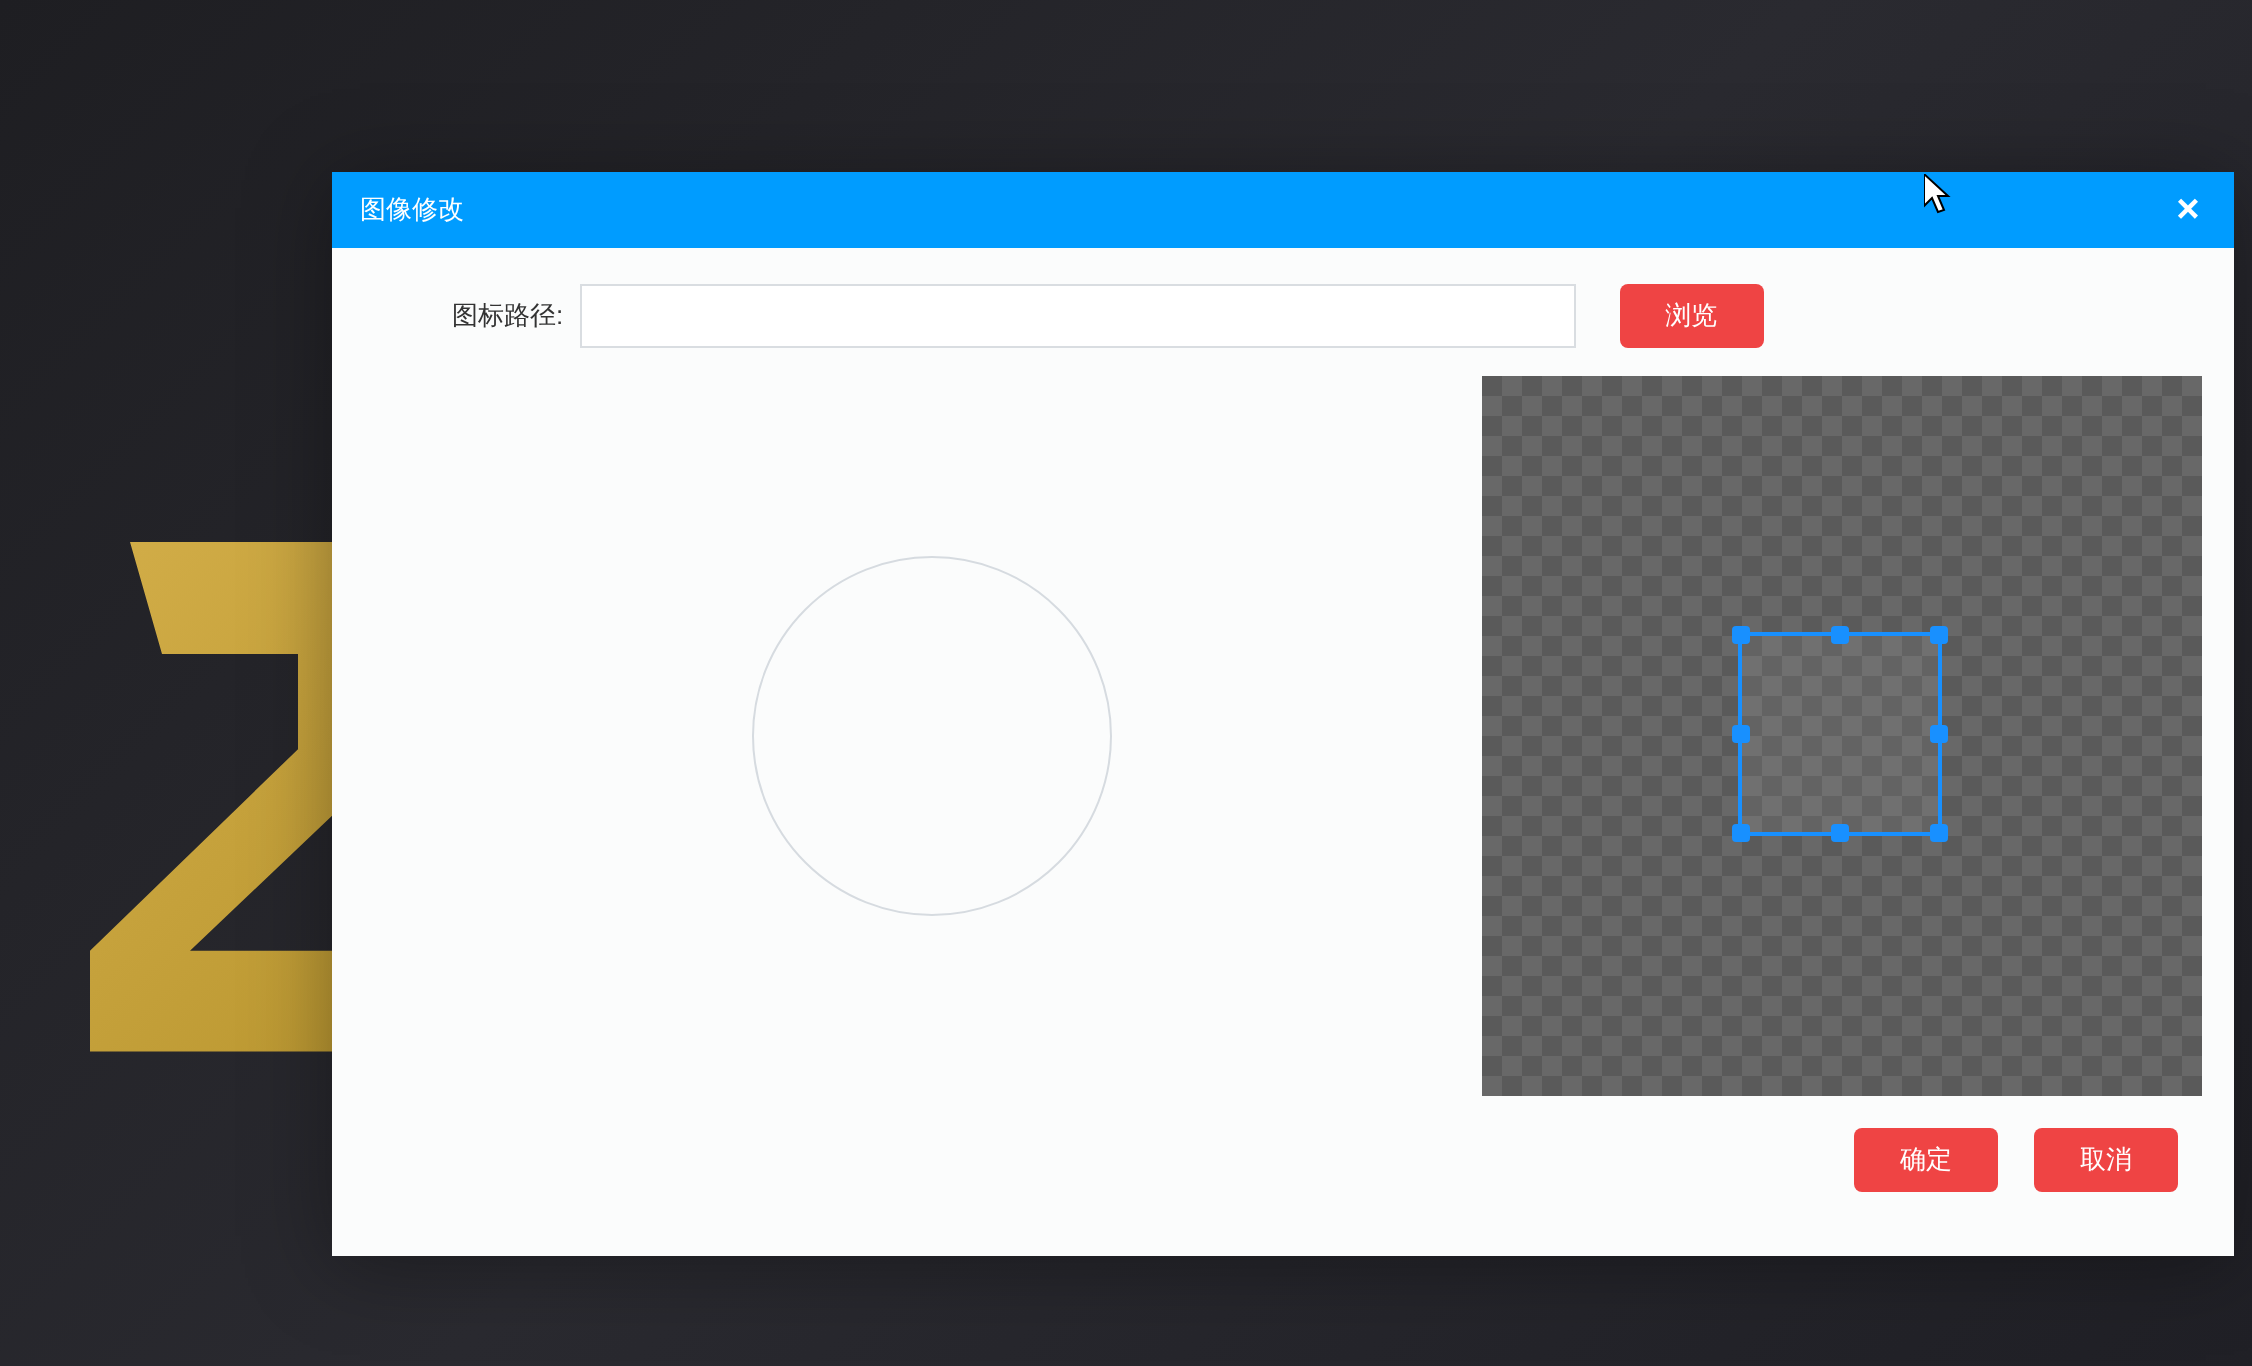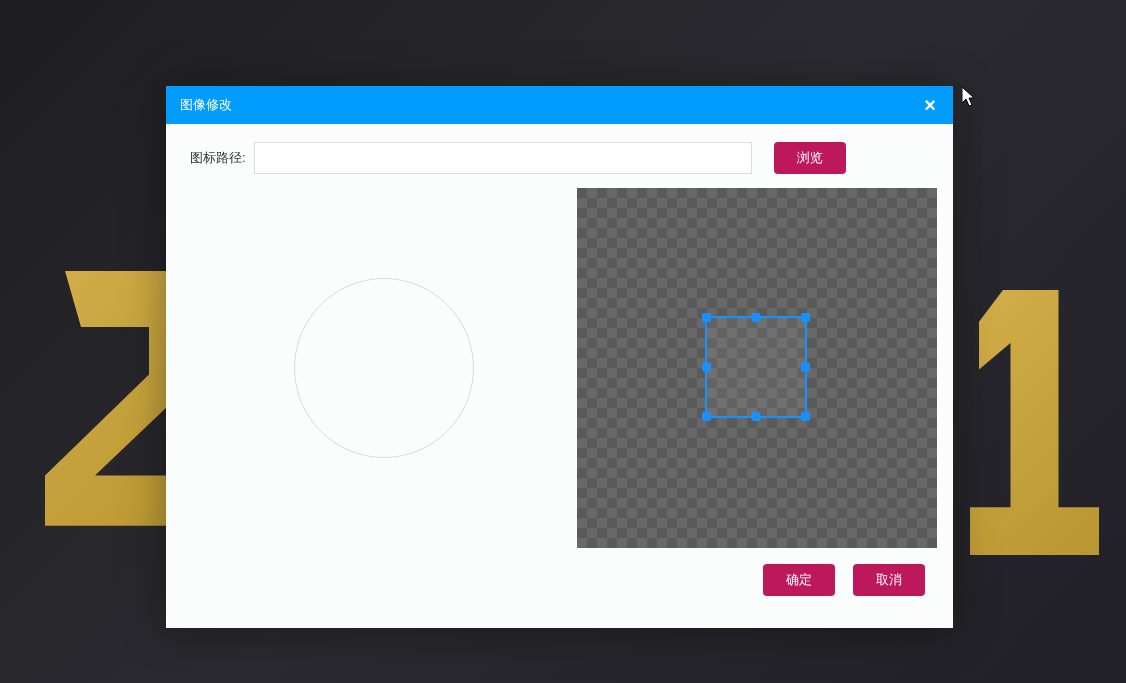--- a/index.html
+++ b/index.html
@@ -33,21 +33,21 @@
       width: 150px;
       height: 265px;
       background: linear-gradient(135deg, #d4af4a, #b8952e);
       clip-path: polygon(28% 0%, 65% 0%, 65% 82%, 92% 82%, 92% 100%, 6% 100%, 6% 82%, 33% 82%, 33% 20%, 12% 30%, 12% 12%);
       filter: drop-shadow(4px 6px 6px rgba(0,0,0,0.45));
     }
     .modal {
       position: absolute;
       left: 166px;
       top: 86px;
-      width: 787px;
+      width: 951px;
       height: 542px;
       background: #ffffff;
       box-shadow: 0 4px 40px rgba(0,0,0,0.35);
       display: flex;
       flex-direction: column;
     }
     .titlebar {
       height: 38px;
       background: #009cff;
       display: flex;
@@ -70,20 +70,21 @@
     .modal-body {
       flex: 1;
       padding: 18px 16px 0 24px;
       background: #fbfcfc;
       position: relative;
     }
     .path-row {
       display: flex;
       align-items: center;
       gap: 8px;
+      margin-left: 36px;
     }
     .path-label {
       font-size: 13px;
       color: #333;
       white-space: nowrap;
     }
     .path-input {
       flex: 0 0 498px;
       height: 32px;
       border: 1px solid #d9dde1;
@@ -92,21 +93,21 @@
       font-size: 13px;
       outline: none;
     }
     .btn {
       display: inline-flex;
       align-items: center;
       justify-content: center;
       height: 32px;
       min-width: 72px;
       padding: 0 18px;
-      background: #be185d;
+      background: #ef4444;
       color: #fff;
       font-size: 13px;
       border: none;
       border-radius: 4px;
       cursor: pointer;
     }
     .browse-btn {
       margin-left: 14px;
     }
     .preview-row {

